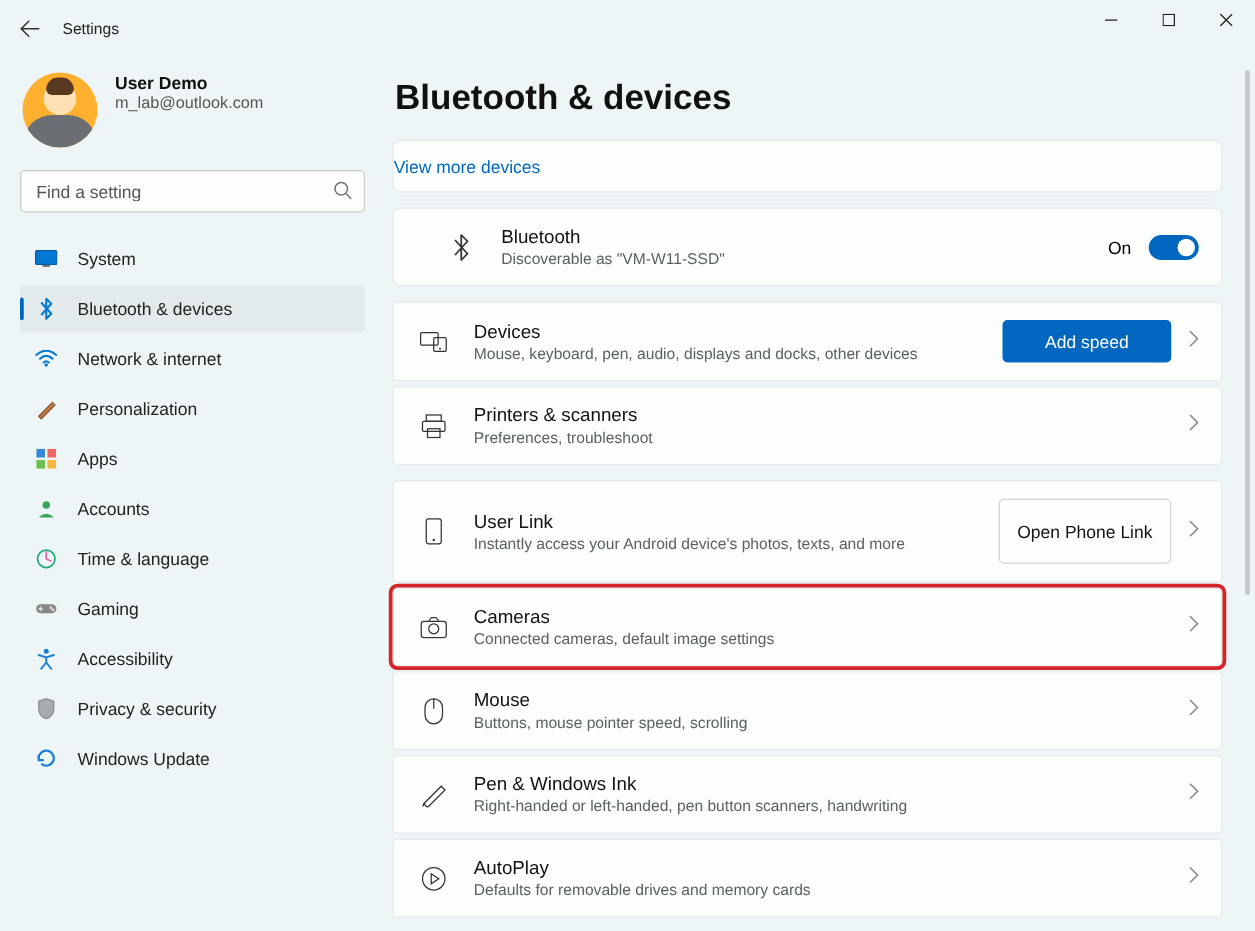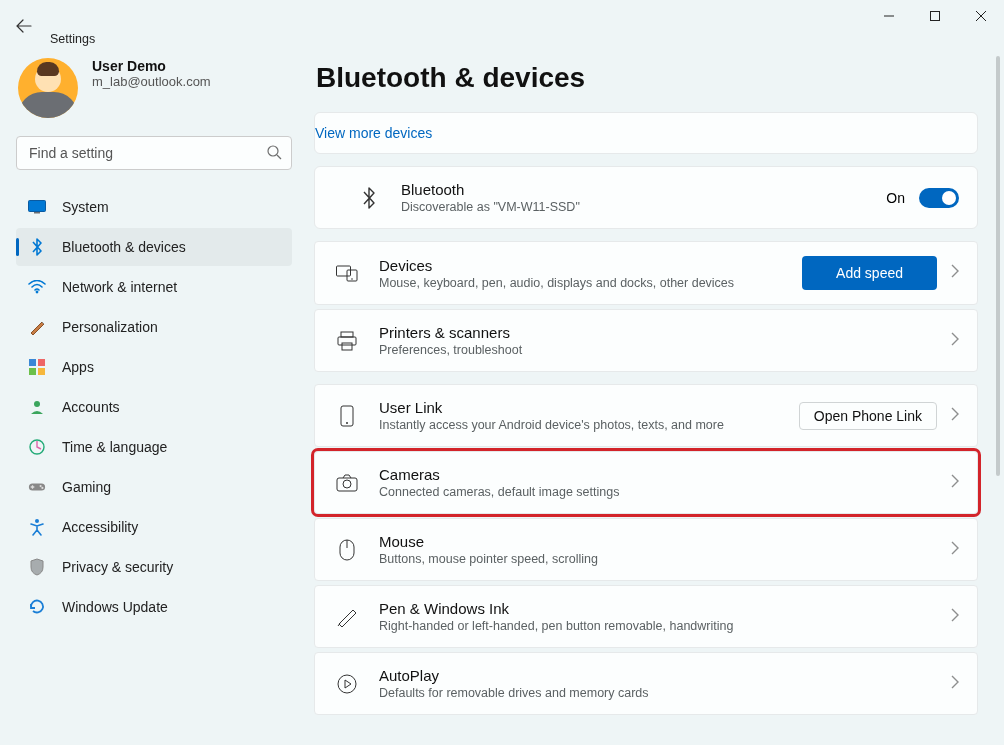--- a/index.html
+++ b/index.html
@@ -1,19 +1,19 @@
 <!DOCTYPE html>
 <html><head>
 <meta charset="utf-8">
 <style>
   * { box-sizing: border-box; margin: 0; padding: 0; font-family: "Segoe UI", Arial, sans-serif; }
   body { width: 1004px; height: 745px; background: #eef5f6; overflow: hidden; position: relative; }
 
   
-  .titlebar { display: flex; align-items: flex-end; height: 46px; padding: 0 4px; }
+  .titlebar { display: flex; align-items: center; height: 46px; padding: 0 4px; }
   .titlebar .back { width: 40px; height: 40px; display:flex; align-items:center; justify-content:center; cursor:pointer; }
   .titlebar .title { font-size: 12.5px; color:#222; margin-left: 6px; }
   .winbtns { position:absolute; right:0; top:0; display:flex; }
   .winbtn { width:46px; height:32px; display:flex; align-items:center; justify-content:center; cursor:pointer; }
 
   .layout { display:flex; height: calc(745px - 46px); }
 
   
   .sidebar { width: 308px; padding: 10px 16px 16px 16px; display:flex; flex-direction:column; }
   .profile { display:flex; align-items:flex-start; gap:14px; margin: 2px 0 18px 2px; }
@@ -51,21 +51,21 @@
   .row .rdesc { font-size:12.5px; color:#5b6163; margin-top:2px; }
   .row .ractions { display:flex; align-items:center; gap:14px; }
 
   .chev { opacity:.55; }
 
   .togglewrap { display:flex; align-items:center; gap:10px; }
   .toggle { width:40px; height:20px; border-radius:10px; background:#0067c0; position:relative; }
   .toggle .knob { position:absolute; right:3px; top:3px; width:14px; height:14px; border-radius:50%; background:#fff; }
 
   .btn-primary { background:#0067c0; color:#fff; border:none; border-radius:4px; height:34px; padding:0 34px; font-size:14px; cursor:pointer; }
-  .btn-secondary { background:#fcfefe; border:1px solid #d0d4d5; border-radius:4px; height:28px; padding:0 14px; font-size:14px; cursor:pointer; color:#111; }
+  .btn-secondary { background:#fcfefe; border:1px solid #d0d4d5; border-radius:4px; height:52px; padding:0 14px; font-size:14px; cursor:pointer; color:#111; }
 
   .group { display:flex; flex-direction:column; gap:4px; }
   .group .card { border-radius:4px; }
 
   .highlight { outline: 3px solid #d3242a; outline-offset: 0; border-radius:4px; }
 
   .scrolltrack { position:absolute; right:4px; top:10px; bottom:10px; width:4px; }
   .scrollthumb { position:absolute; right:0; top:0; width:4px; height:420px; background:#c4cacb; border-radius:2px; }
 
   
@@ -374,21 +374,21 @@
         <div class="card">
           <div class="row">
             <div class="ricon">
                 <svg width="22" height="20" viewBox="0 0 22 20">
                   <path d="M3 17 L17 3 L20 6 L6 20 Z" stroke="#333" fill="none"></path>
                   <path d="M2 19 Q5 15 3 17" stroke="#333" fill="none"></path>
                 </svg>
               </div>
             <div class="rbody">
               <div class="rtitle">Pen &amp; Windows Ink</div>
-              <div class="rdesc">Right-handed or left-handed, pen button removable, handwriting</div>
+              <div class="rdesc">Right-handed or left-handed, pen button scanners, handwriting</div>
             </div>
             <div class="ractions">
                 <span class="chev"><svg width="8" height="14">
                     <path d="M1 1 L7 7 L1 13" stroke="#333" fill="none" stroke-width="1.4"></path>
                   </svg></span>
               </div>
           </div>
         </div>
 
         <div class="card">

